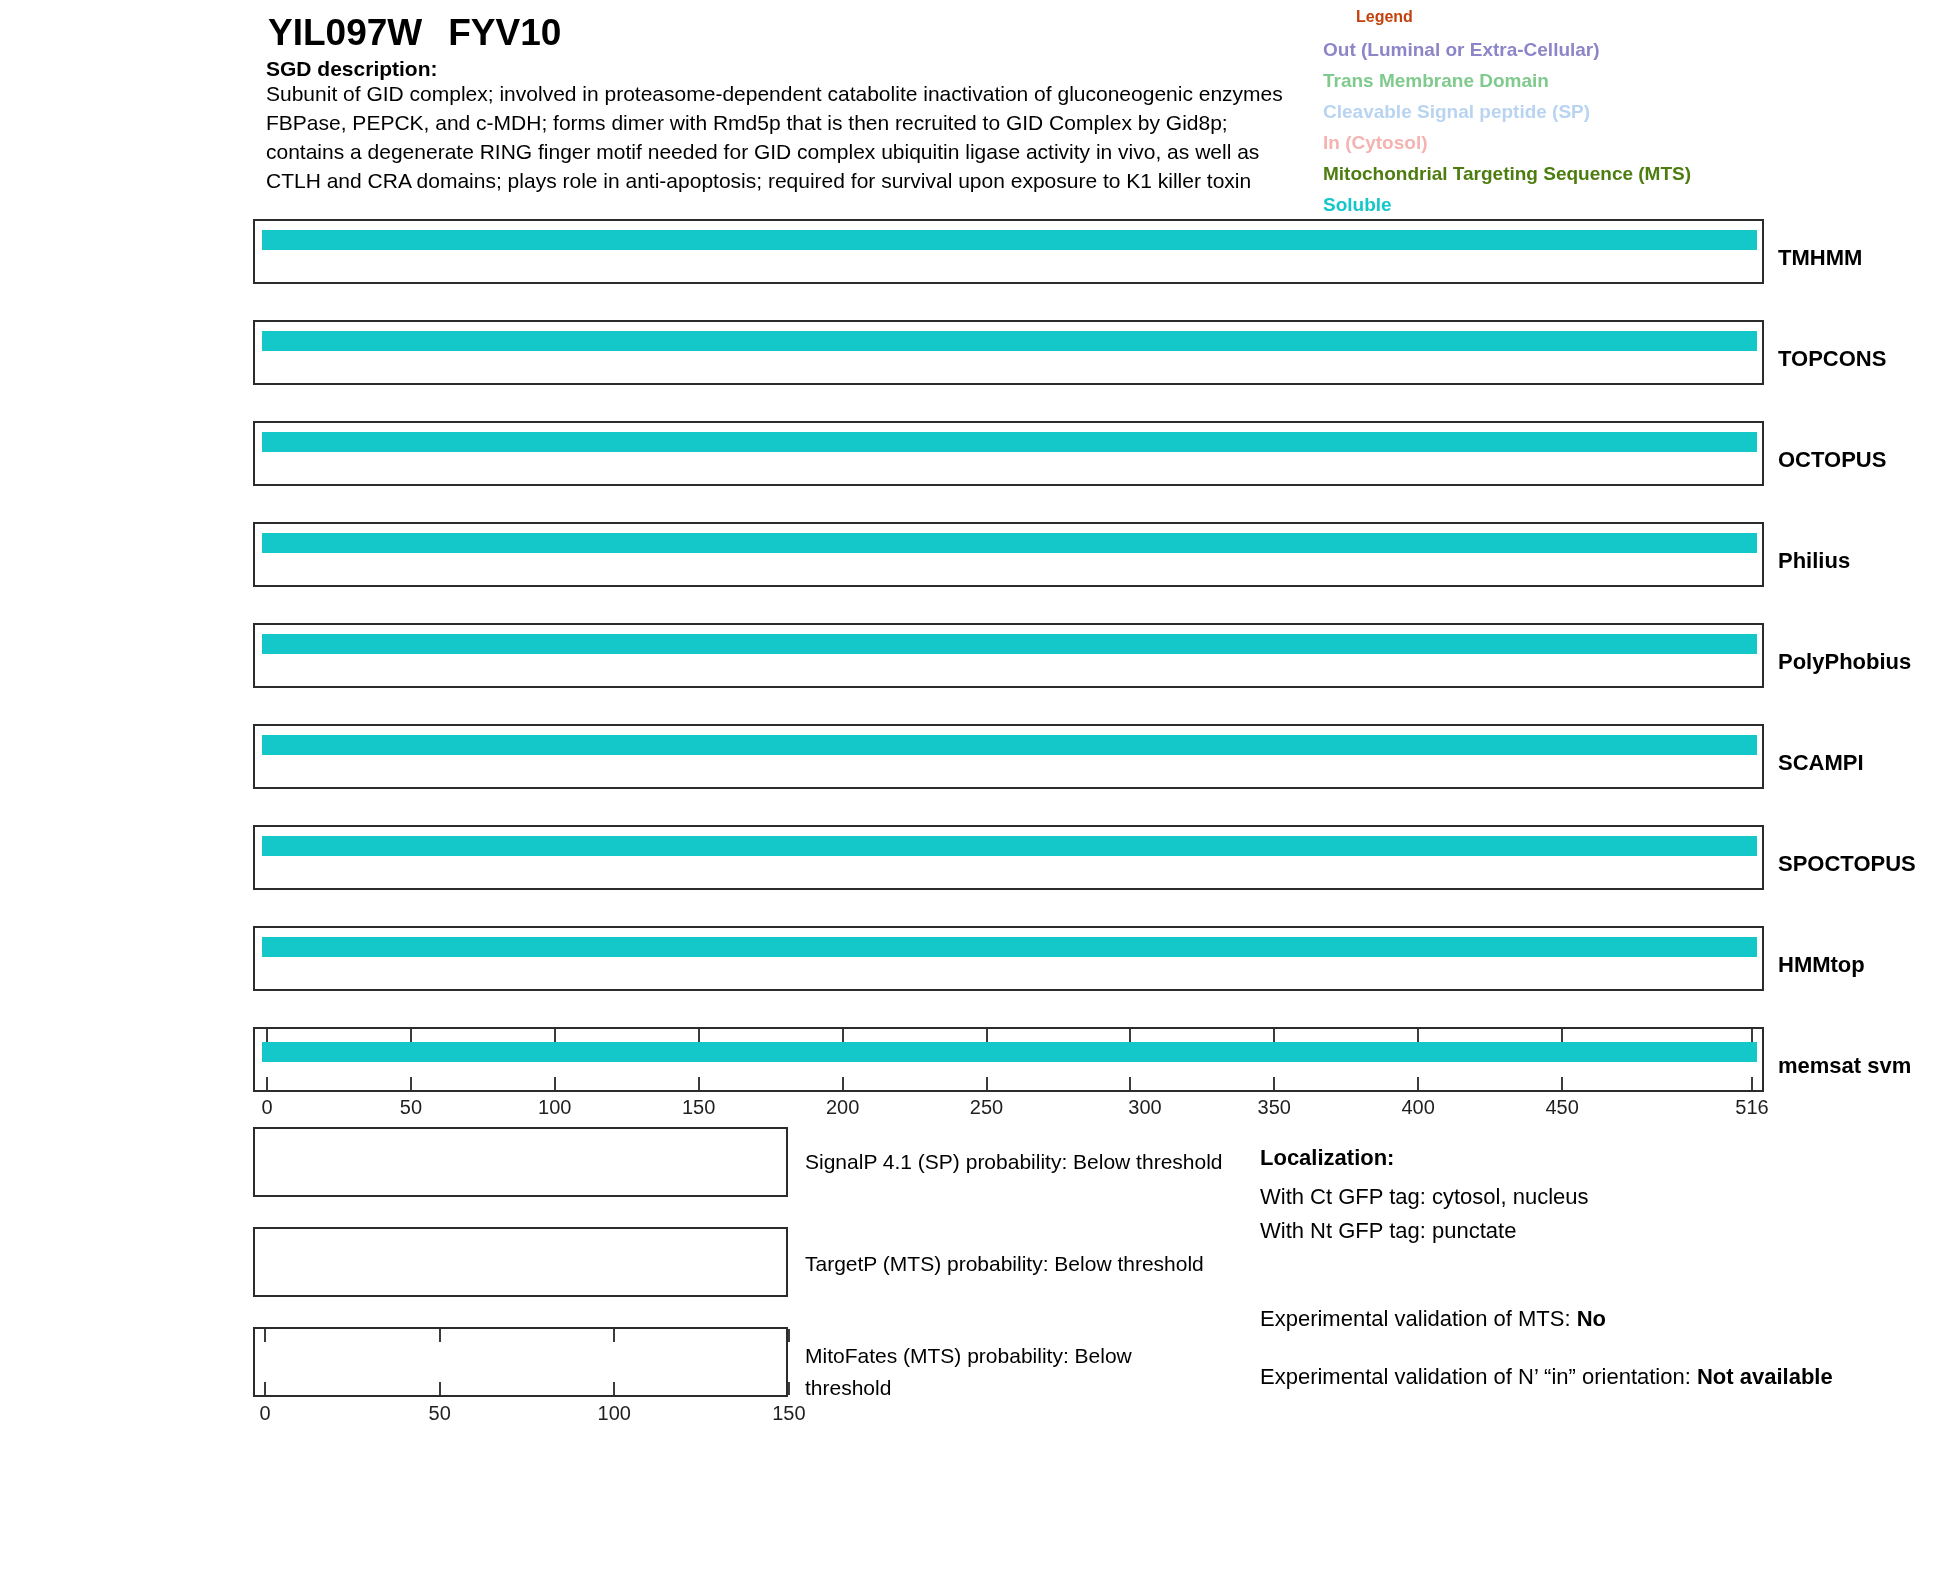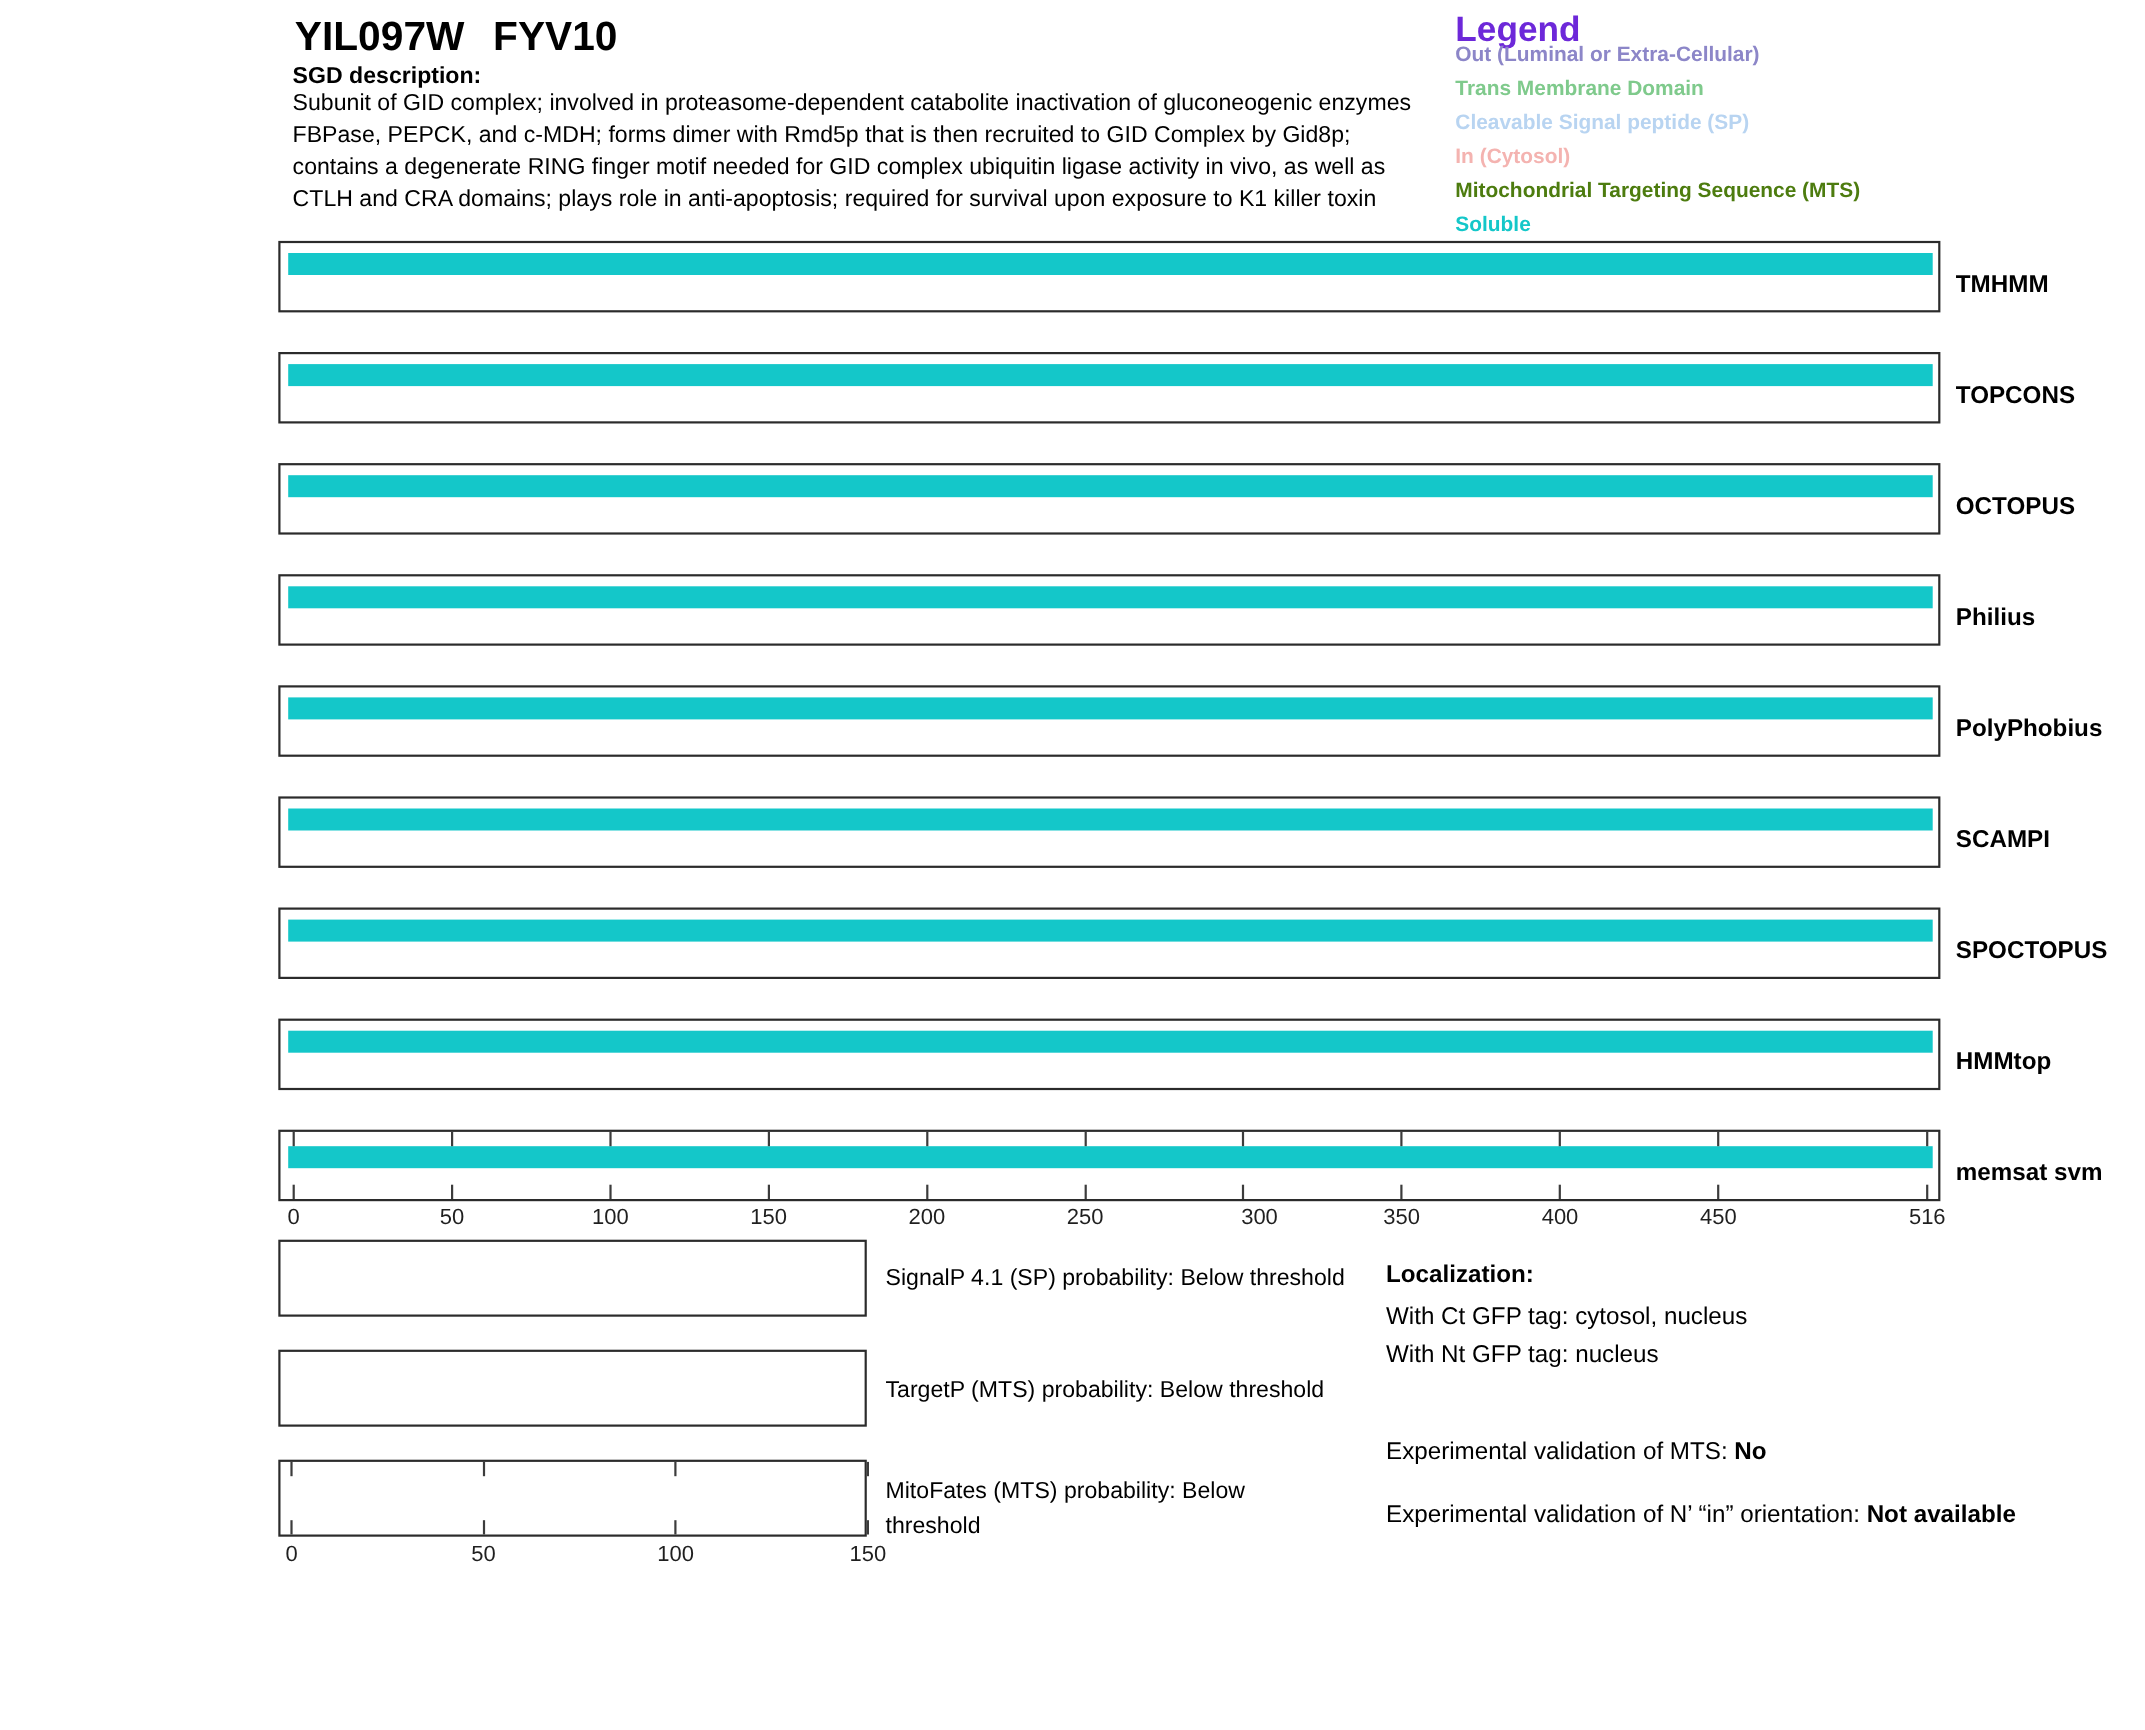--- a/index.html
+++ b/index.html
@@ -7,21 +7,21 @@
         font-family:"Liberation Sans","DejaVu Sans",sans-serif;color:#000;}
 
   
   .title{position:absolute;left:268px;top:12px;font-size:37px;font-weight:bold;white-space:nowrap;}
   .title .gene{margin-left:26px;}
   .sgd-h{position:absolute;left:266px;top:57px;font-size:21px;font-weight:bold;}
   .desc{position:absolute;left:266px;top:79px;font-size:21px;line-height:29px;white-space:nowrap;}
 
   
   .legend{position:absolute;left:1323px;top:8px;}
-  .legend-title{font-size:32px;font-weight:bold;color:#6d28d9;height:31px;}
+  .legend-title{font-size:16px;font-weight:bold;color:#c2410c;height:31px;margin-left:33px;}
   .legend-item{font-size:19px;font-weight:bold;height:31px;white-space:nowrap;}
 
   
   .track-box{position:absolute;left:253px;width:1511px;height:65px;border:2px solid #2b2b2b;
              box-sizing:border-box;background:#fff;}
   .bar{position:absolute;left:7px;top:9px;width:1495px;height:20px;}
   .bar-low{top:13px;}
   .track-label{position:absolute;left:1778px;font-size:22px;font-weight:bold;white-space:nowrap;}
 
   
@@ -170,17 +170,17 @@
 
   <div class="axis-row" id="mitofates-axis" style="left:253px;top:1402px;width:535px">
       <div class="axis-label" style="left: 12px;">0</div>
       <div class="axis-label" style="left: 186.65px;">50</div>
       <div class="axis-label" style="left: 361.3px;">100</div>
       <div class="axis-label" style="left: 535.95px;">150</div>
     </div>
 
   <div class="loc-line loc-bold" style="top:1145px">Localization:</div>
   <div class="loc-line" style="top:1184px">With Ct GFP tag: cytosol, nucleus</div>
-  <div class="loc-line" style="top:1218px">With Nt GFP tag: nucleus</div>
+  <div class="loc-line" style="top:1218px">With Nt GFP tag: punctate</div>
   <div class="loc-line" style="top:1306px"><span>Experimental validation of MTS: </span><span class="loc-bold">No</span></div>
   <div class="loc-line loc-wrap" style="top:1360px"><span>Experimental validation of N’ “in” orientation: </span><span class="loc-bold">Not available</span></div>
 
 </div>
 
 </body></html>

